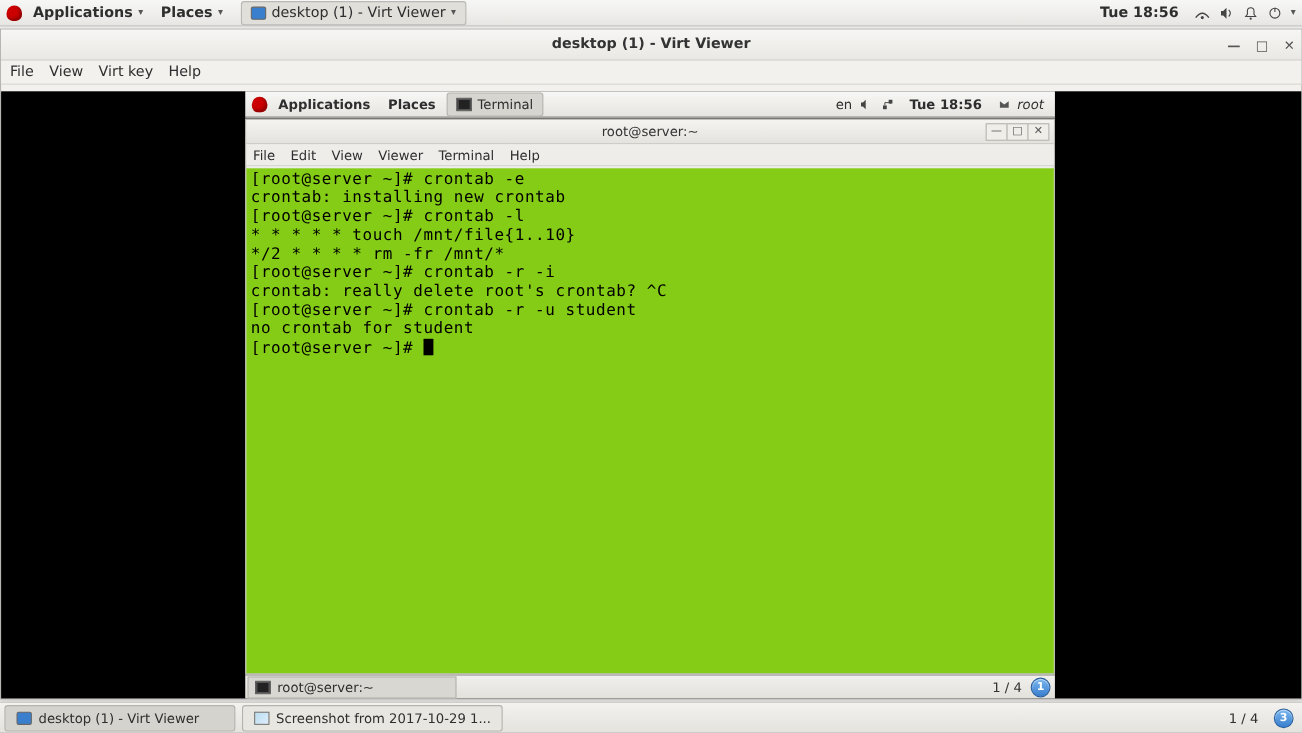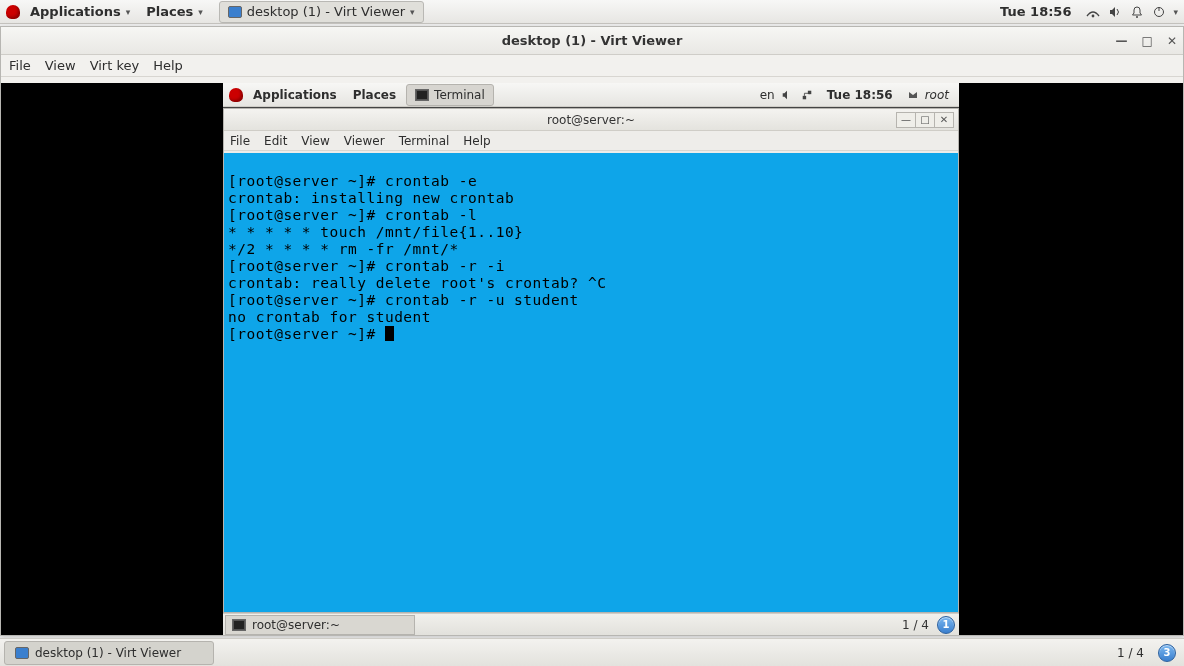--- a/index.html
+++ b/index.html
@@ -98,24 +98,24 @@
     width:20px; height:16px; border:1px solid #b6b4af; background:#efeee9;
     display:flex; align-items:center; justify-content:center; font-size:10px; color:#555;
     margin-left:-1px;
   }
   .term-menubar {
     height:20px; display:flex; align-items:center; gap:14px; padding:0 6px;
     font-size:12px; background:#eeedea; border-bottom:1px solid #d8d6d1;
   }
   .term-body {
     position:absolute; left:0; top:44px; right:0; bottom:0;
-    background:#0ea5e9;
+    background:#84cc16;
     font-family:"DejaVu Sans Mono","Liberation Mono",monospace;
     font-size:14.5px; line-height:17px;
-    color:#000; padding:20px 4px;
+    color:#000; padding:2px 4px;
     white-space:pre;
     letter-spacing:0.5px;
   }
   .cursor-block {
     display:inline-block; width:9px; height:15px; background:#000; vertical-align:-2px;
   }
 
   
   .guest-bottom {
     position:absolute; left:0; bottom:0; height:22px; width:100%;
@@ -311,16 +311,20 @@
     </div>
 
   </div>
 </div>
 
 <div class="outer-bottom">
   <div class="taskbtn active">
     <span class="screen-icon"></span>
     <span>desktop (1) - Virt Viewer</span>
   </div>
+  <div class="taskbtn">
+    <span style="width:14px;height:12px;border:1px solid #777;background:linear-gradient(135deg,#bde,#def);display:inline-block;"></span>
+    <span>Screenshot from 2017-10-29 1...</span>
+  </div>
   <div class="spacer"></div>
   <span class="ws">1 / 4</span>
   <div class="badge-circle">3</div>
 </div>
 
 </body></html>

